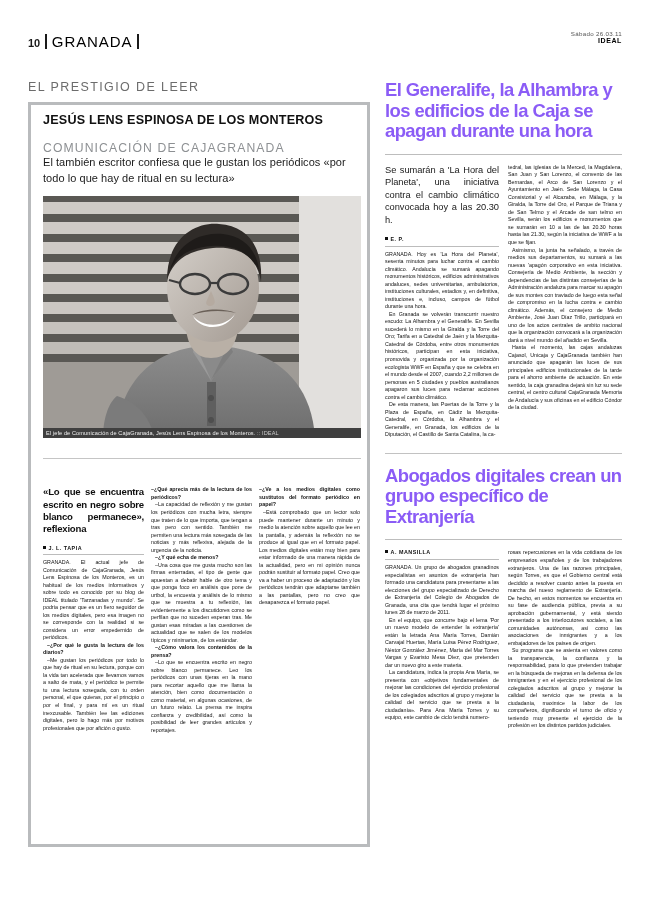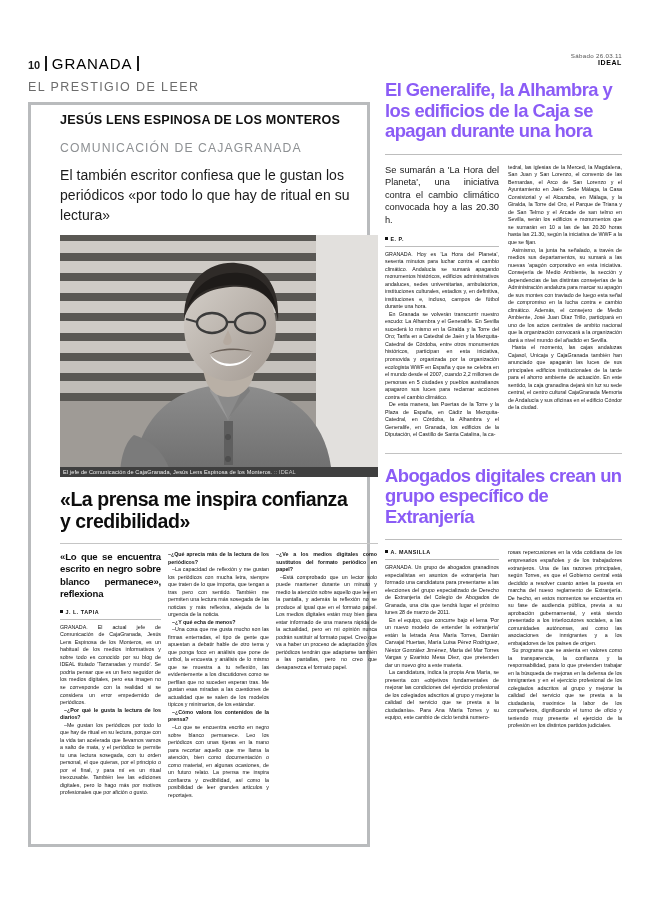--- a/index.html
+++ b/index.html
@@ -13,21 +13,21 @@
     position: relative;
     font-family: "Liberation Sans", sans-serif;
     color: #000;
     overflow: hidden;
   }
 
   
   .page-header {
     position: absolute;
     left: 28px;
-    top: 54px;
+    top: 32px;
     width: 594px;
     height: 26px;
   }
   .folio-group {
     position: absolute;
     left: 0;
     top: 0;
     display: flex;
     align-items: baseline;
     gap: 5px;
@@ -92,42 +92,42 @@
     height: 745px;
     border: 3px solid #b9bbbd;
     background: #fff;
     box-sizing: border-box;
   }
 
   .feature-inner {
     position: absolute;
     left: 0; top: 0;
     width: 100%; height: 100%;
-    padding: 9px 10px 8px 29px;
+    padding: 9px 10px 8px 12px;
     box-sizing: border-box;
   }
 
   .subject-name {
     font-size: 12.6px;
     font-weight: bold;
     letter-spacing: 0.2px;
     color: #111;
     line-height: 1.1;
   }
   .subject-role {
     font-size: 12.2px;
     font-weight: 300;
     letter-spacing: 1.1px;
     color: #8d9093;
     line-height: 1.15;
     margin-top: 13px;
   }
   .standfirst {
-    margin-top: 10px;
-    font-size: 14px;
+    margin-top: 0;
+    font-size: 11px;
     line-height: 1.45;
     color: #1b1b1b;
     letter-spacing: 0.05px;
   }
 
   
   .photo-wrap {
     margin-top: 9px;
     width: 318px;
     height: 242px;
@@ -171,20 +171,21 @@
     display: flex;
     gap: 7px;
     width: 318px;
   }
   .icol {
     width: 101px;
     font-size: 5.3px;
     line-height: 1.42;
     text-align: justify;
     color: #121212;
+    margin-top: 20px;
   }
   .icol p { margin: 0 0 0 0; }
   .icol p + p { text-indent: 4px; }
 
   .pull-quote {
     font-size: 9.6px;
     font-weight: bold;
     line-height: 1.28;
     letter-spacing: -0.2px;
     color: #0f0f0f;
@@ -336,21 +337,20 @@
         <path d="M168 95 C172 104 174 108 168 110 C164 110 162 108 164 104 Z" fill="#b5aaa0"></path>
         <path d="M74 200 C66 206 60 222 60 242 L112 242 C106 220 94 206 74 200 Z" fill="#7b7b7b"></path>
       </svg>
     </div>
 
     <div class="photo-caption">
       <span>El jefe de Comunicación de CajaGranada, Jesús Lens Espinosa de los Monteros.</span>
       <span class="credit">:: IDEAL</span>
     </div>
 
-    <div class="big-quote">«La prensa me inspira confianza y credibilidad»</div>
     <div class="quote-rule"></div>
 
     <div class="interview-cols">
 
       <div class="icol">
         <div class="pull-quote">«Lo que se encuentra escrito en negro sobre blanco permanece», reflexiona</div>
         <div class="byline-block">
           <span class="byline-sq"></span><span class="byline-name">J. L. TAPIA</span>
         </div>
         <p>GRANADA. El actual jefe de Comunicación de CajaGranada, Jesús Lens Espinosa de los Monteros, es un habitual de los medios informativos y sobre todo es conocido por su blog de IDEAL titulado 'Tarzanadas y mundo'. Se podría pensar que es un fiero seguidor de los medios digitales, pero esa imagen no se corresponde con la realidad si se considera un error empedernido de periódicos.</p>

